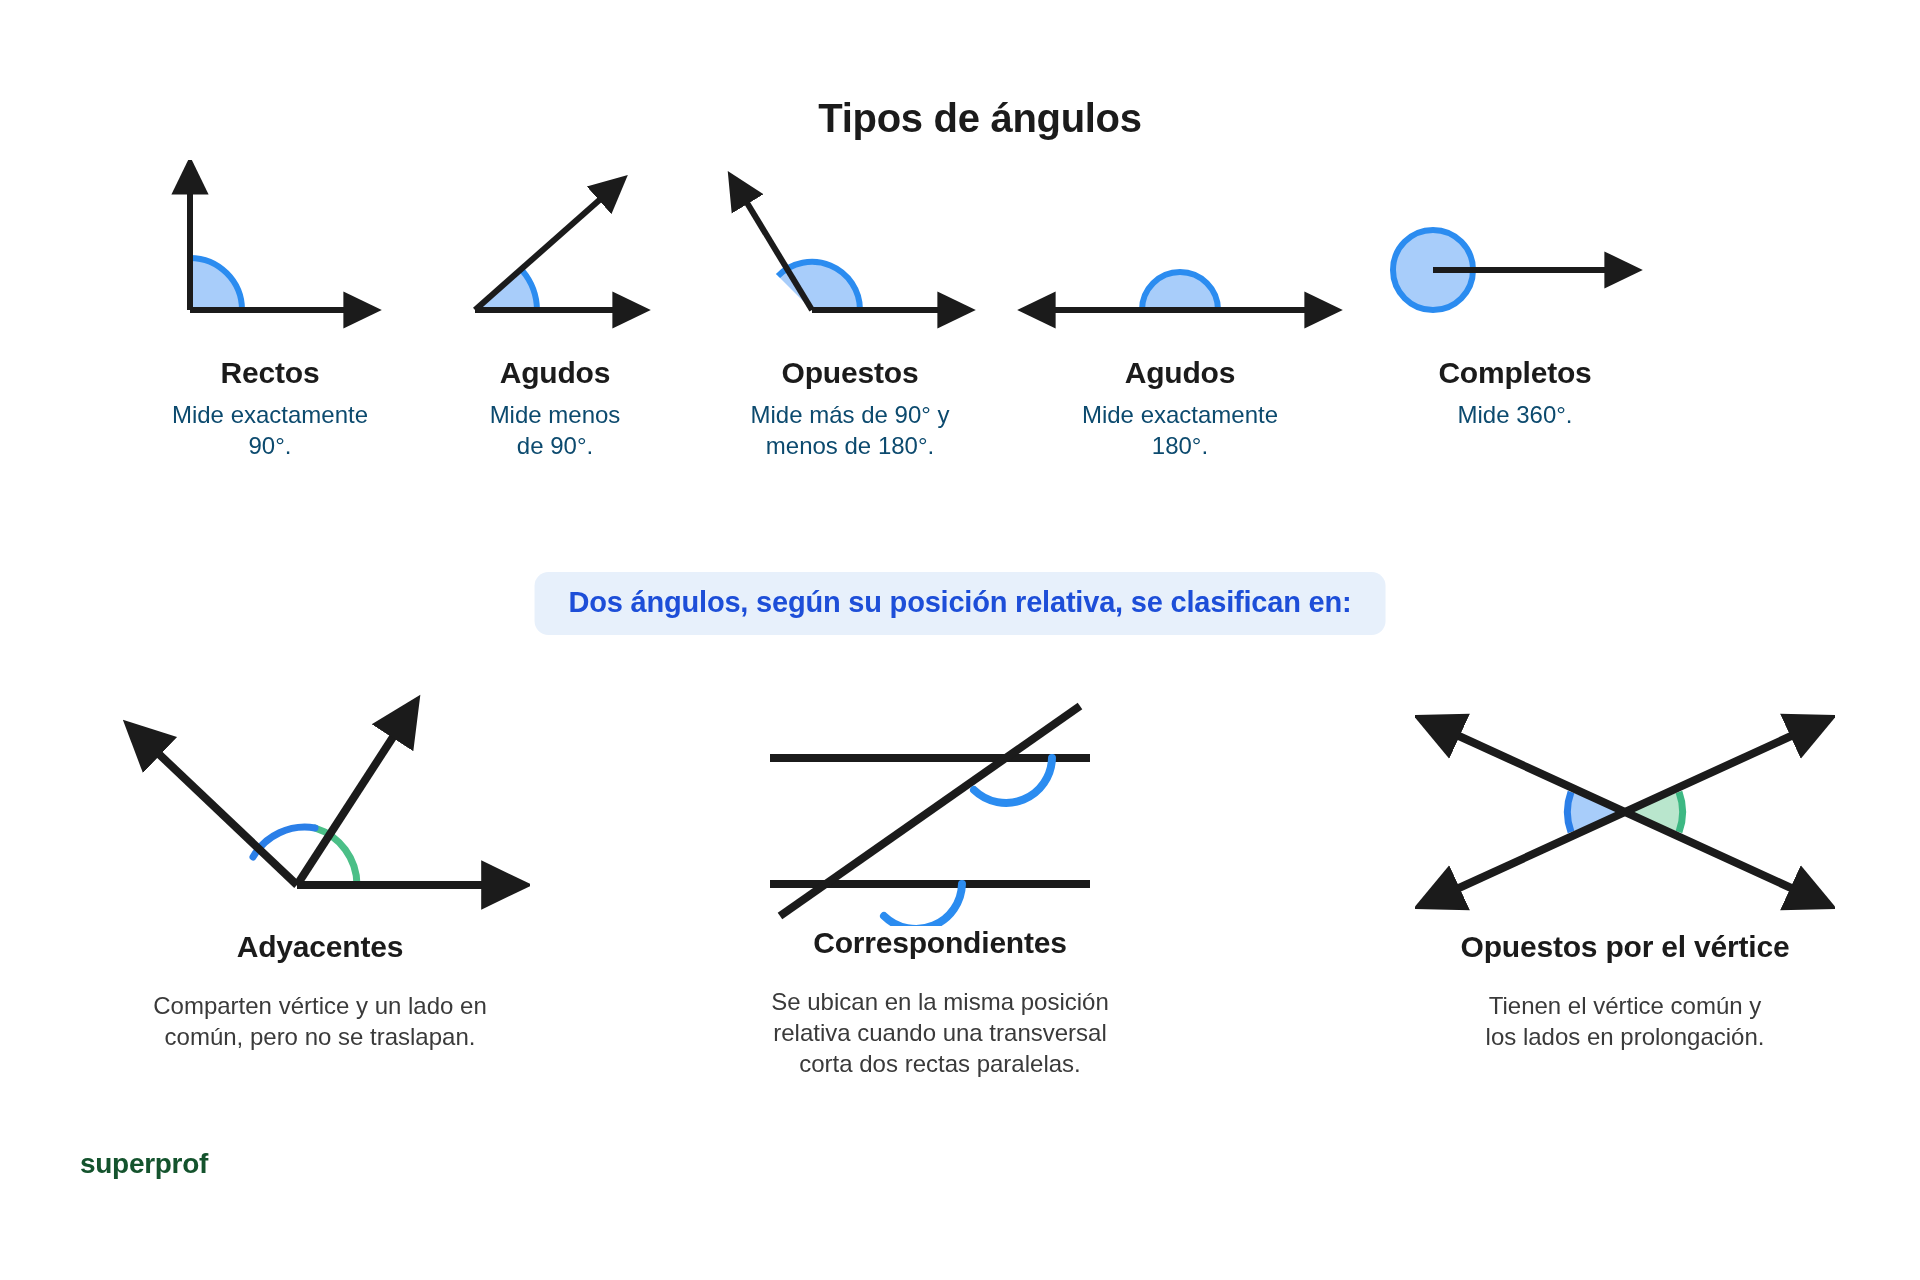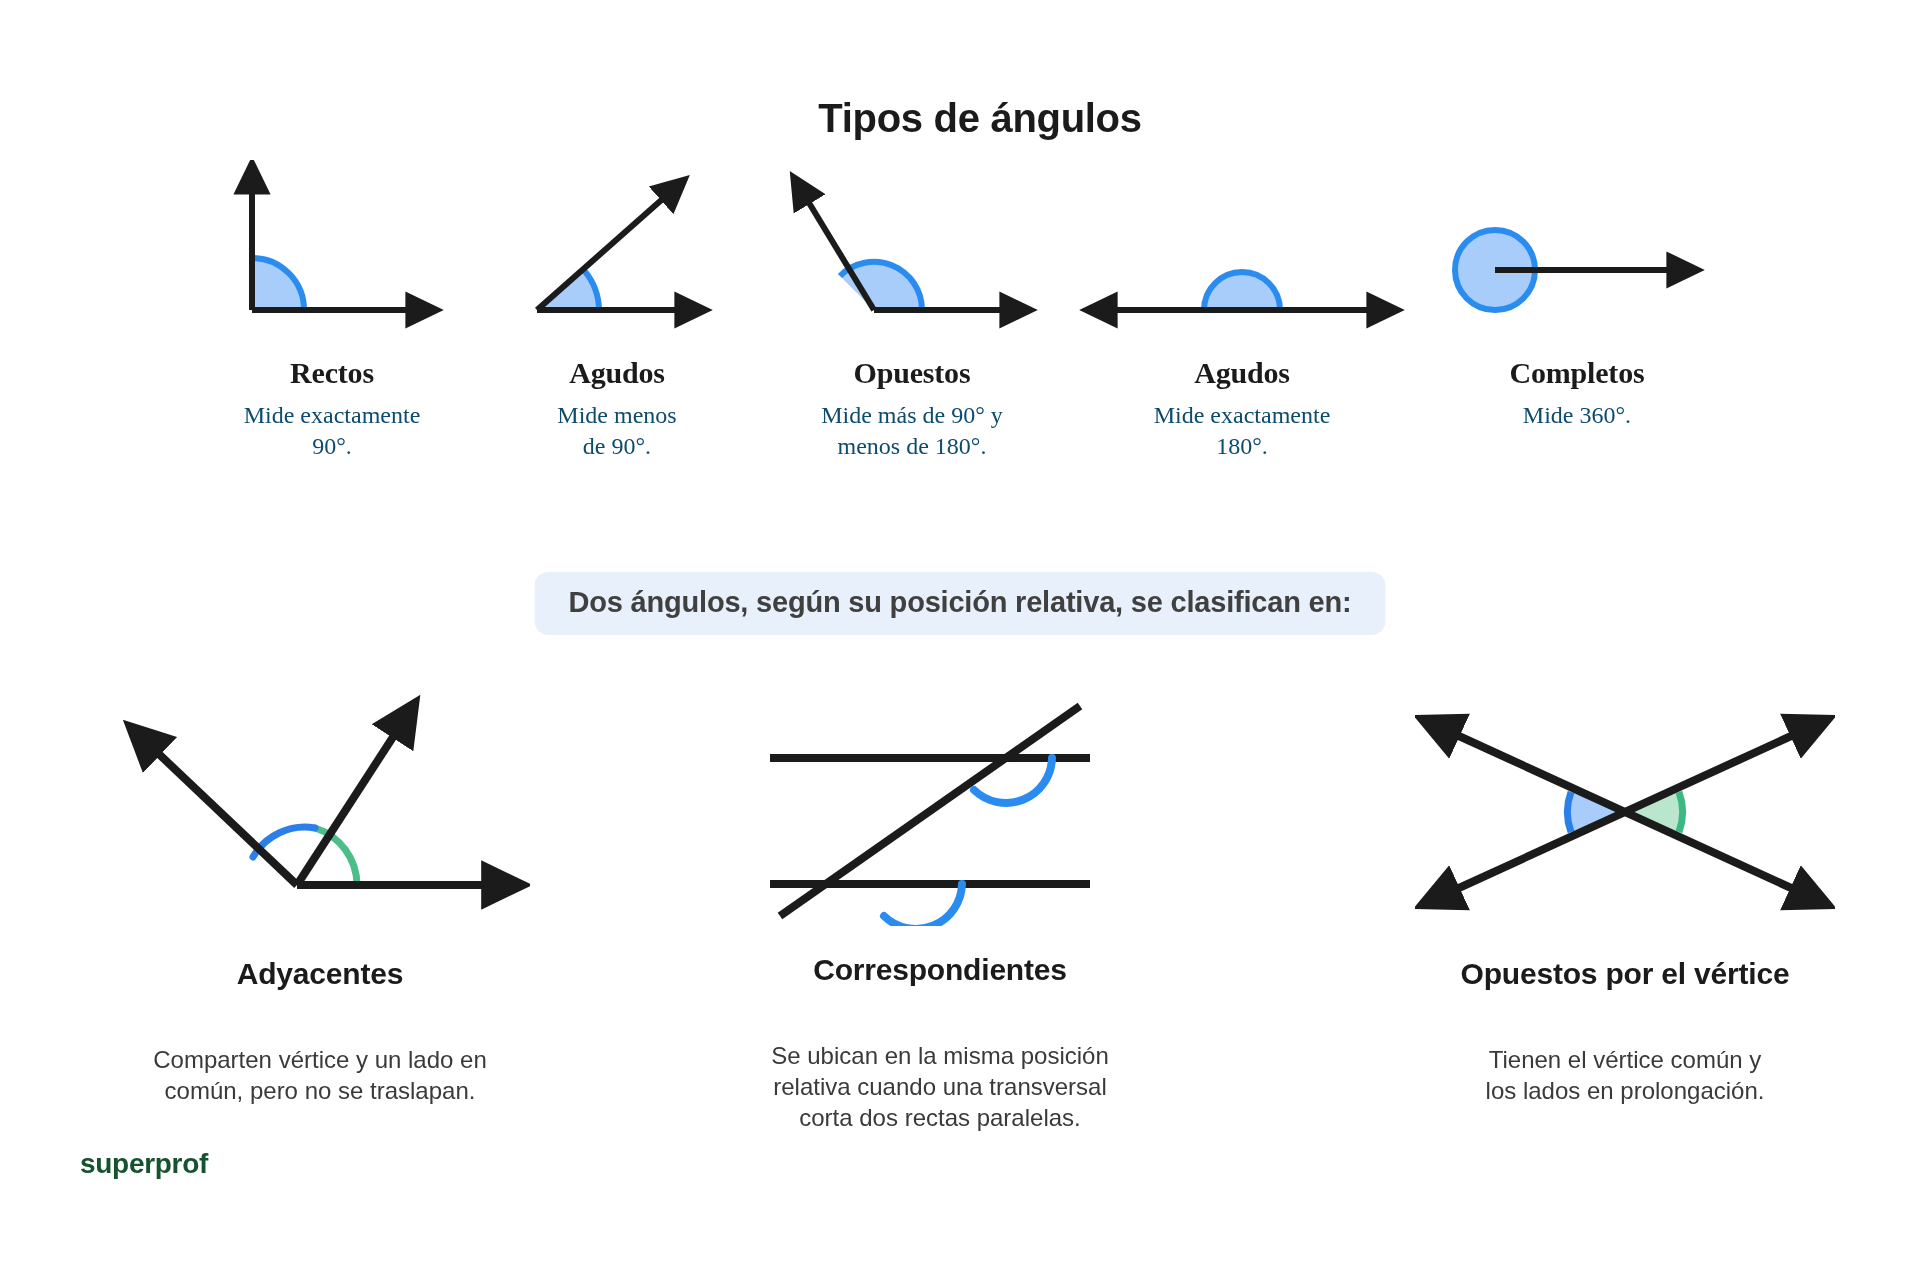--- a/index.html
+++ b/index.html
@@ -36,27 +36,26 @@
     font-weight: 700;
     letter-spacing: -0.3px;
     color: #1b1b1b;
     padding-left: 20px;
   }
 
   
   .row-top {
     position: absolute;
     top: 160px;
-    left: 112px;
+    left: 120px;
     width: 1700px;
     height: 340px;
     display: flex;
     align-items: flex-start;
-    justify-content: center;
-    font-family: Liberation Serif, serif;
+    justify-content: flex-start;
   }
   .card {
     display: flex;
     flex-direction: column;
     align-items: center;
   }
   .card-figure {
     display: block;
     line-height: 0;
   }
@@ -89,41 +88,40 @@
   .banner {
     position: absolute;
     top: 572px;
     left: 50%;
     transform: translateX(-50%);
     background: #e7f0fb;
     border-radius: 14px;
     padding: 14px 34px 16px 34px;
     font-size: 29px;
     font-weight: 700;
-    color: #404040;
+    color: #1d4ed8;
     white-space: nowrap;
     letter-spacing: -0.2px;
   }
 
   
   .row-bottom {
     position: absolute;
     top: 690px;
     left: 60px;
     width: 1800px;
     height: 470px;
     display: flex;
     align-items: flex-start;
     justify-content: space-between;
   }
   .bcard {
     display: flex;
     flex-direction: column;
     align-items: center;
-    gap: 27px;
   }
   .bcard-figure {
     display: block;
     line-height: 0;
   }
   .bcard-title {
     font-size: 30px;
     font-weight: 700;
     color: #1b1b1b;
     text-align: center;

